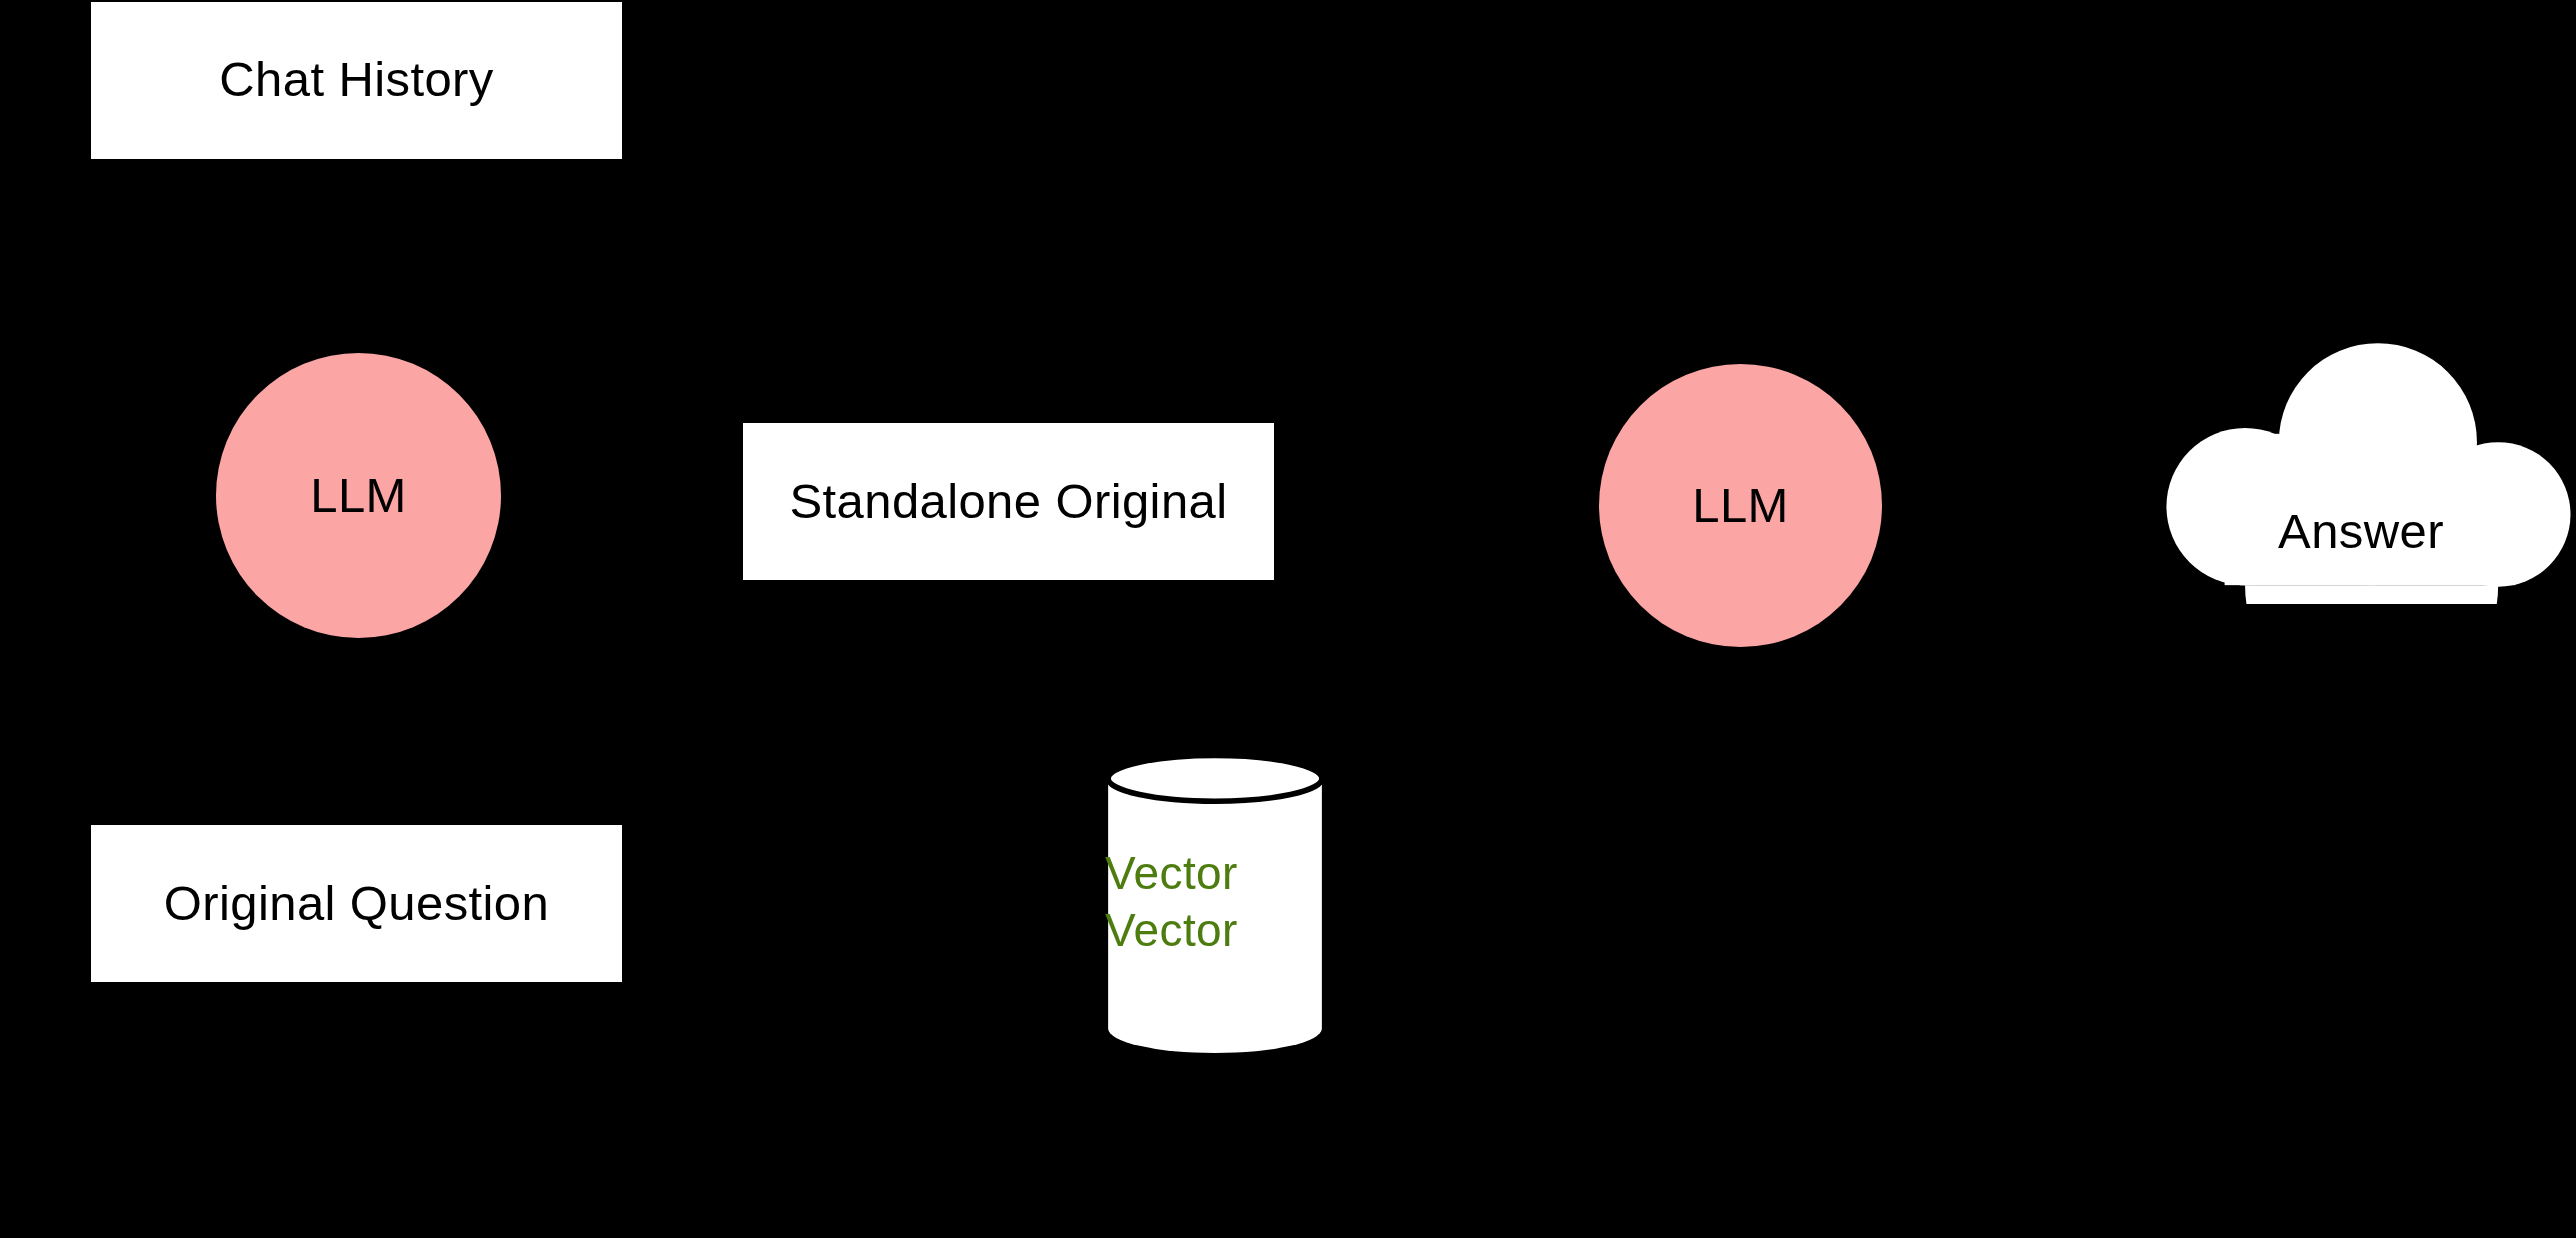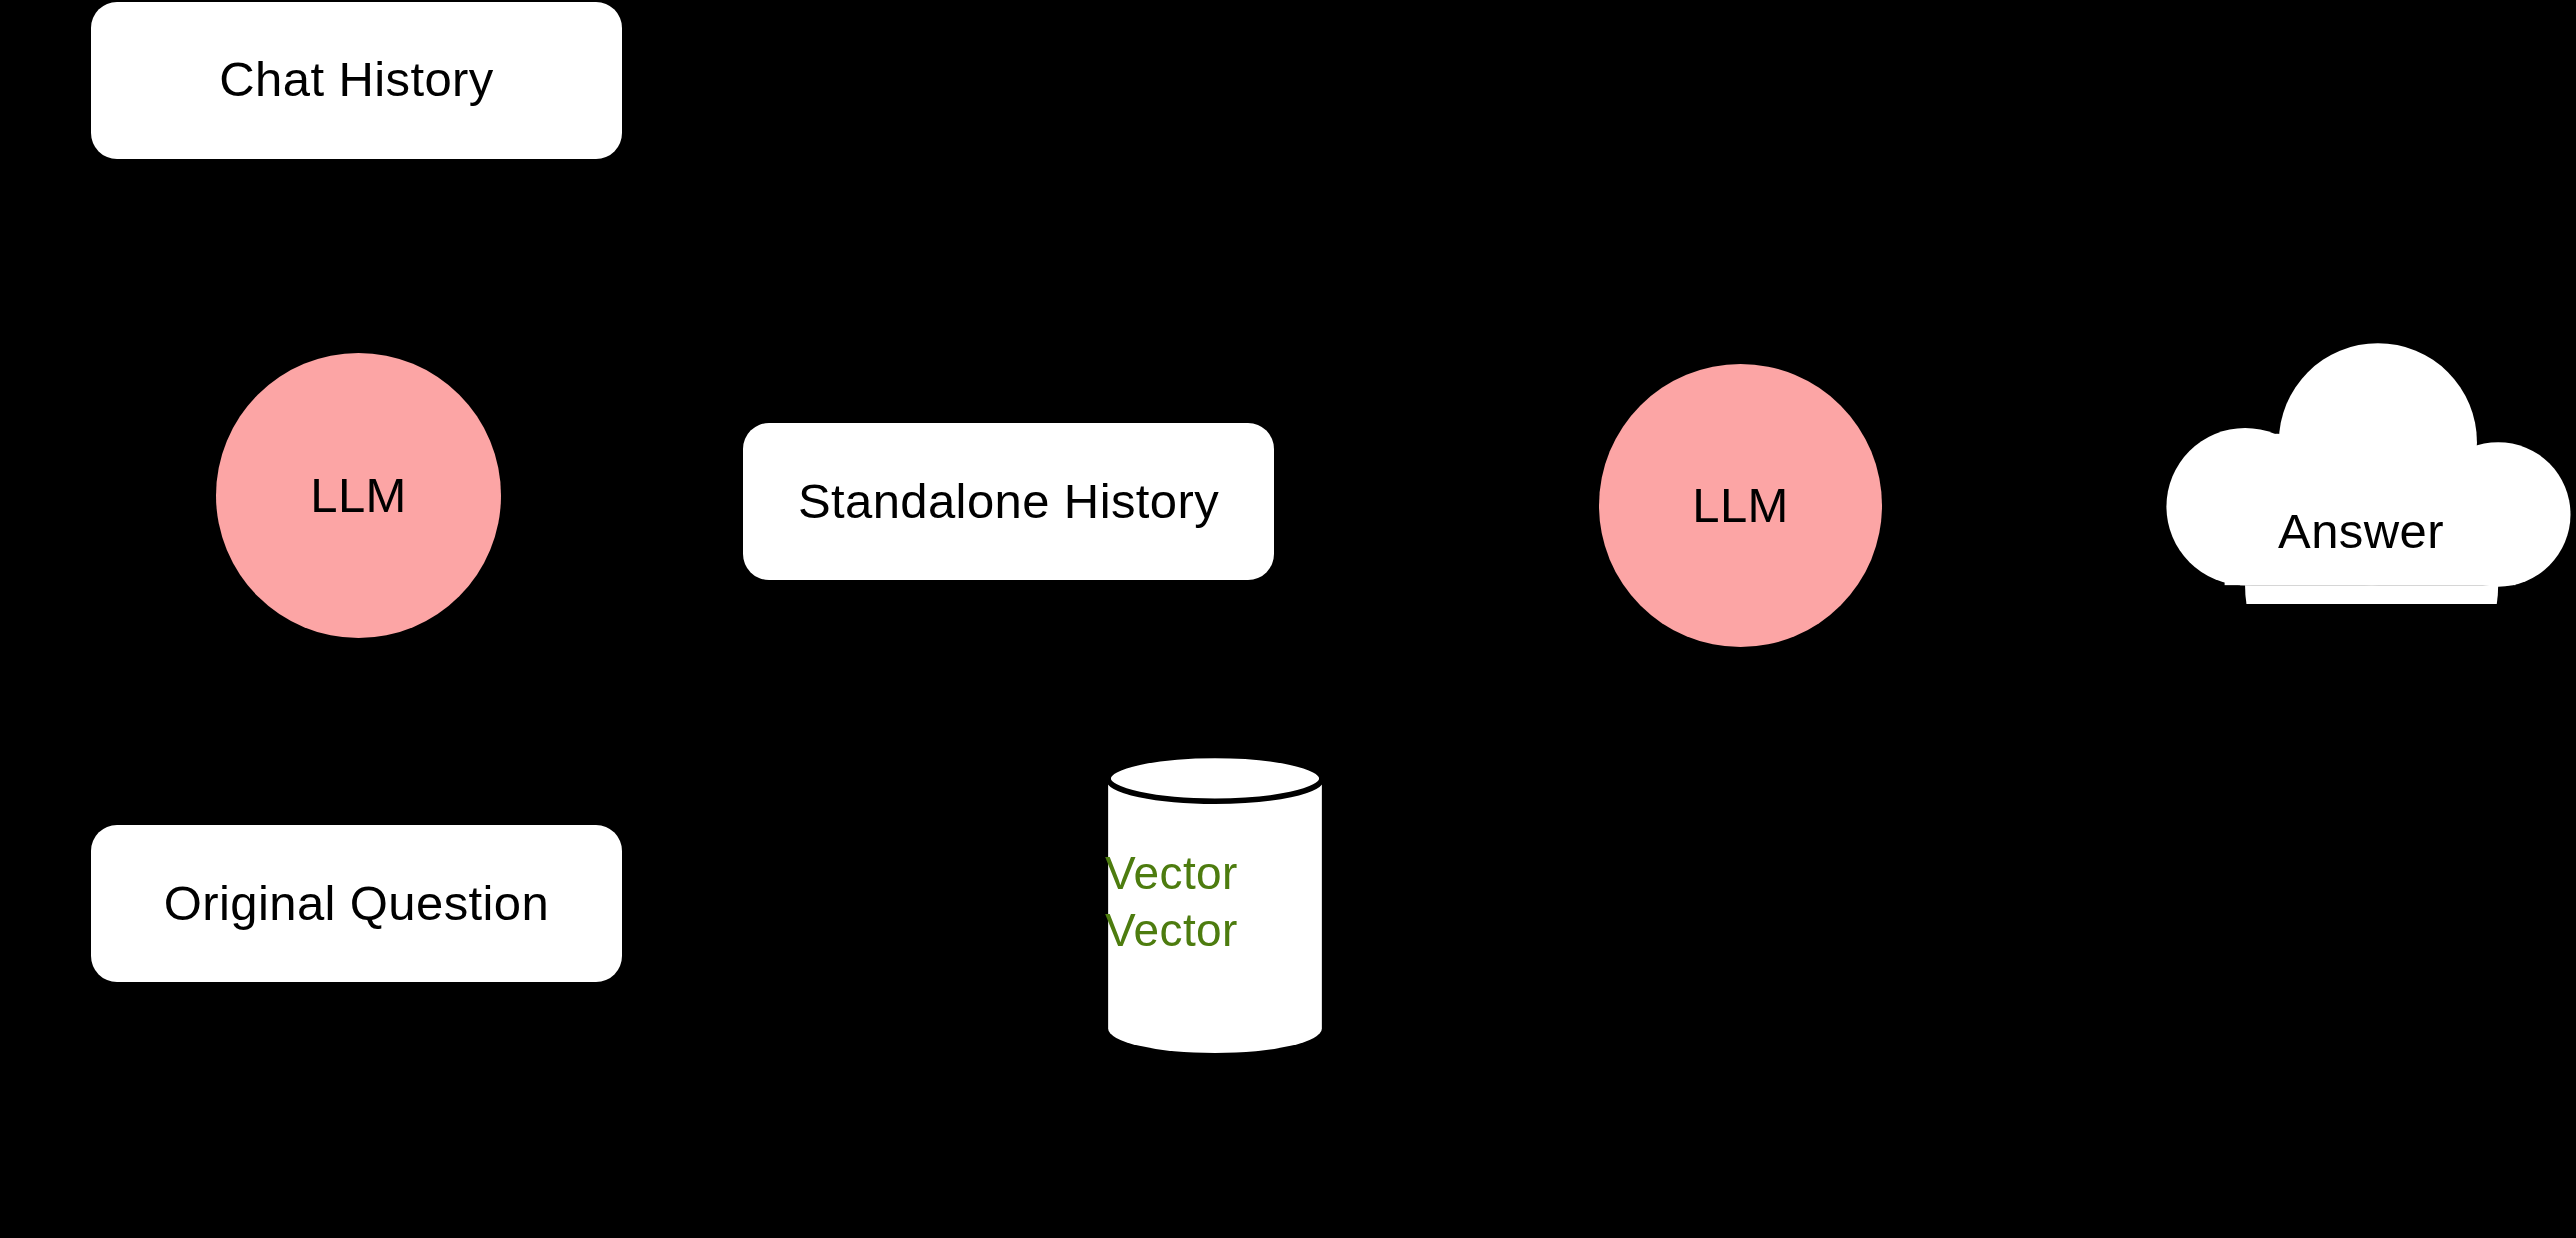--- a/index.html
+++ b/index.html
@@ -21,21 +21,20 @@
     position: absolute;
     box-sizing: border-box;
     display: flex;
     align-items: center;
     justify-content: center;
     text-align: center;
     color: #000000;
     font-weight: 400;
     letter-spacing: 0.4px;
     line-height: 1.18;
-    border-radius: 26px;
   }
 
   
   .rect {
     background: #ffffff;
     font-size: 49px;
   }
 
   
   .circle {
@@ -134,21 +133,21 @@
 
   <div class="node rect" style="left:91px; top:1.6px; width:531px; height:157px;">
     <span>Chat History</span>
   </div>
 
   <div class="node circle" style="left:216px; top:353px; width:285px; height:285px;">
     <span>LLM</span>
   </div>
 
   <div class="node rect" style="left:743px; top:423px; width:531px; height:157px;">
-    <span>Standalone History</span>
+    <span>Standalone Original</span>
   </div>
 
   <div class="node circle" style="left:1599px; top:364px; width:283px; height:283px;">
     <span>LLM</span>
   </div>
 
   <div class="cloud-wrap" style="left:2146px; top:340px; width:430px; height:264px;">
     <svg viewBox="0 0 547 336" preserveAspectRatio="none" xmlns="http://www.w3.org/2000/svg">
       <path fill="#ffffff" d="
         M 178 120

